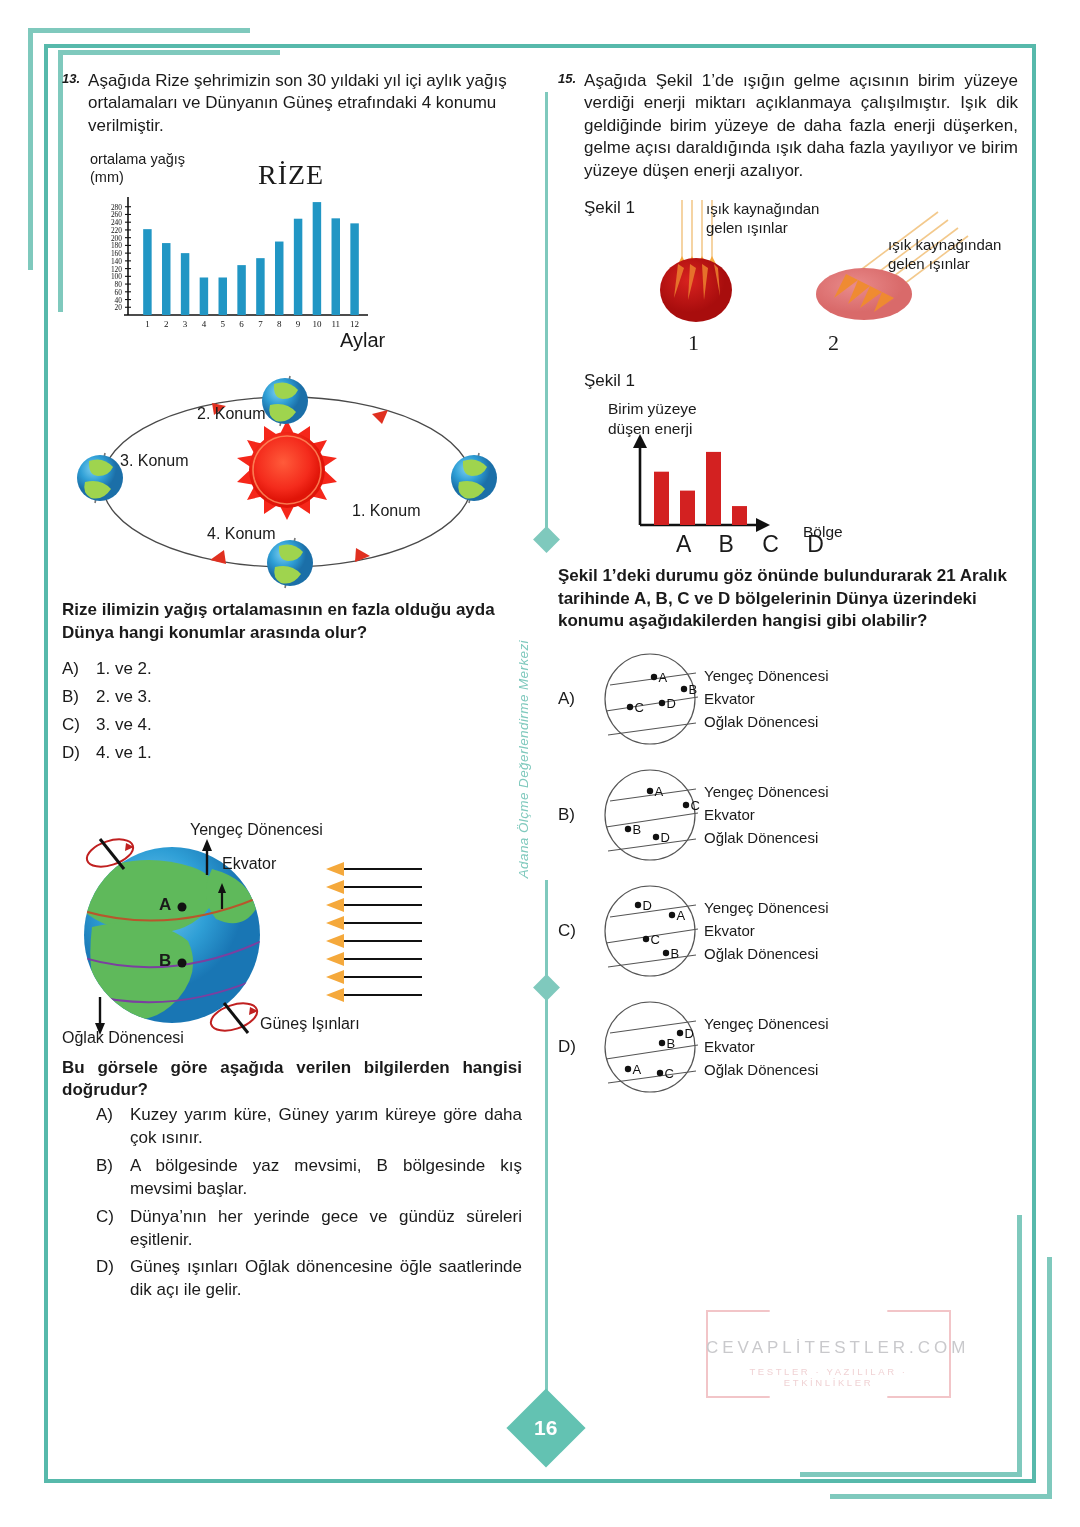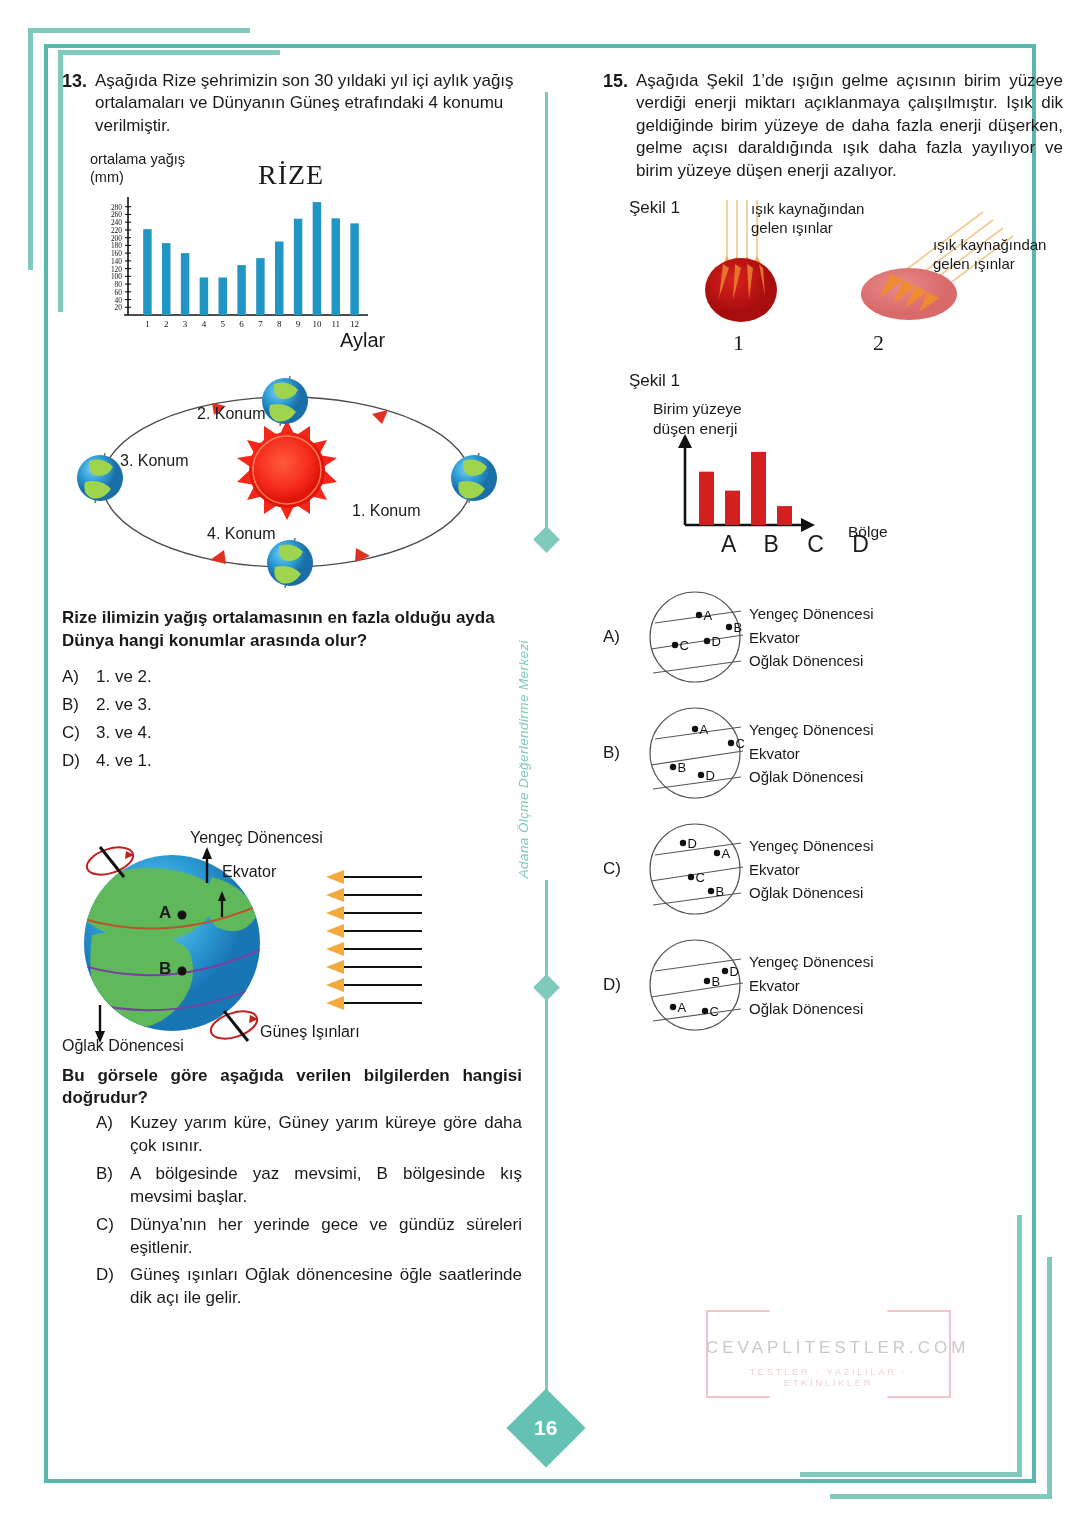--- a/index.html
+++ b/index.html
@@ -17,24 +17,24 @@
   .frame-tl-2b{left:58px;top:50px;width:5px;height:262px;}
   .frame-br-1{right:28px;bottom:28px;width:222px;height:5px;}
   .frame-br-1b{right:28px;bottom:28px;width:5px;height:242px;}
   .frame-br-2{right:58px;bottom:50px;width:222px;height:5px;}
   .frame-br-2b{right:58px;bottom:50px;width:5px;height:262px;}
   .page-border{position:absolute;left:44px;top:44px;right:44px;bottom:44px;border:4px solid #57b9ab;}
 
   
   .col{position:absolute;top:70px;width:460px;}
   .col-left{left:62px;}
-  .col-right{left:558px;margin-left:45px;}
+  .col-right{left:558px;}
 
   .qnum-row{display:flex;align-items:flex-start;gap:8px;}
-  .qnum{font-weight:bold;font-size:18px;line-height:1.32;flex:0 0 auto;}
+  .qnum{font-weight:bold;font-size:13px;line-height:1.32;flex:0 0 auto;font-style:italic;}
   .qtext{font-size:17px;line-height:1.32;text-align:justify;}
   .qtext.nojust{text-align:left;}
 
   .bold-prompt{font-weight:bold;font-size:17px;line-height:1.32;}
   .bold-prompt.just{text-align:justify;}
 
   .opts{margin-top:6px;}
   .opt{display:flex;gap:10px;font-size:17px;line-height:1.35;margin-bottom:5px;}
   .opt .lt{flex:0 0 24px;}
   .opt .ot{flex:1;}
@@ -251,21 +251,21 @@
           <path d="M217 176 q14 -5 24 6 q-4 9 -15 9 q-10 -1 -9 -15 z" fill="#9fd44e"></path>
           <path d="M213 197 q16 -4 26 7 q-8 12 -20 9 q-9 -5 -6 -16 z" fill="#9fd44e"></path>
         </g>
       </svg>
       <div style="position:absolute;left:290px;top:132px;font-size:16px;">1. Konum</div>
       <div style="position:absolute;left:135px;top:35px;font-size:16px;">2. Konum</div>
       <div style="position:absolute;left:58px;top:82px;font-size:16px;">3. Konum</div>
       <div style="position:absolute;left:145px;top:155px;font-size:16px;">4. Konum</div>
     </div>
 
-    <div class="bold-prompt" style="margin-top:12px;">Rize ilimizin yağış ortalamasının en fazla olduğu ayda Dünya hangi konumlar arasında olur?</div>
+    <div class="bold-prompt" style="margin-top:4px;">Rize ilimizin yağış ortalamasının en fazla olduğu ayda Dünya hangi konumlar arasında olur?</div>
 
     <div class="opts" style="margin-top:14px;">
       <div class="opt">
         <div class="lt">A)</div>
         <div class="ot">1. ve 2.</div>
       </div>
       <div class="opt">
         <div class="lt">B)</div>
         <div class="ot">2. ve 3.</div>
       </div>
@@ -464,20 +464,21 @@
           <polygon points="152,92 138,85 138,99" fill="#111"></polygon>
           <rect x="36" y="38.68" width="15" height="53.32" fill="#d32121"></rect>
           <rect x="62" y="57.6" width="15" height="34.4" fill="#d32121"></rect>
           <rect x="88" y="18.900000000000006" width="15" height="73.1" fill="#d32121"></rect>
           <rect x="114" y="73.08" width="15" height="18.92" fill="#d32121"></rect>
         </svg>
       <div class="s2-ticks">A B C D</div>
       <div class="s2-xlab">Bölge</div>
     </div>
 
+    <div class="bold-prompt" style="margin-top:-6px;">Şekil 1’deki durumu göz önünde bulundurarak 21 Aralık tarihinde A, B, C ve D bölgelerinin Dünya üzerindeki konumu aşağıdakilerden hangisi gibi olabilir?</div>
 
     <div id="globe-options" style="margin-top:10px;">
         <div class="globe-opt">
           <div class="globe-letter">A)</div>
           <svg width="108" height="108" viewBox="0 0 108 108">
             <circle cx="54" cy="54" r="45" fill="none" stroke="#555" stroke-width="1.2"></circle>
             <line x1="14" y1="40" x2="100" y2="28" stroke="#555" stroke-width="1.2"></line>
             <line x1="10" y1="66" x2="102" y2="52" stroke="#555" stroke-width="1.2"></line>
             <line x1="12" y1="90" x2="100" y2="78" stroke="#555" stroke-width="1.2"></line>
             <circle cx="58" cy="32" r="3.2" fill="#111"></circle>

